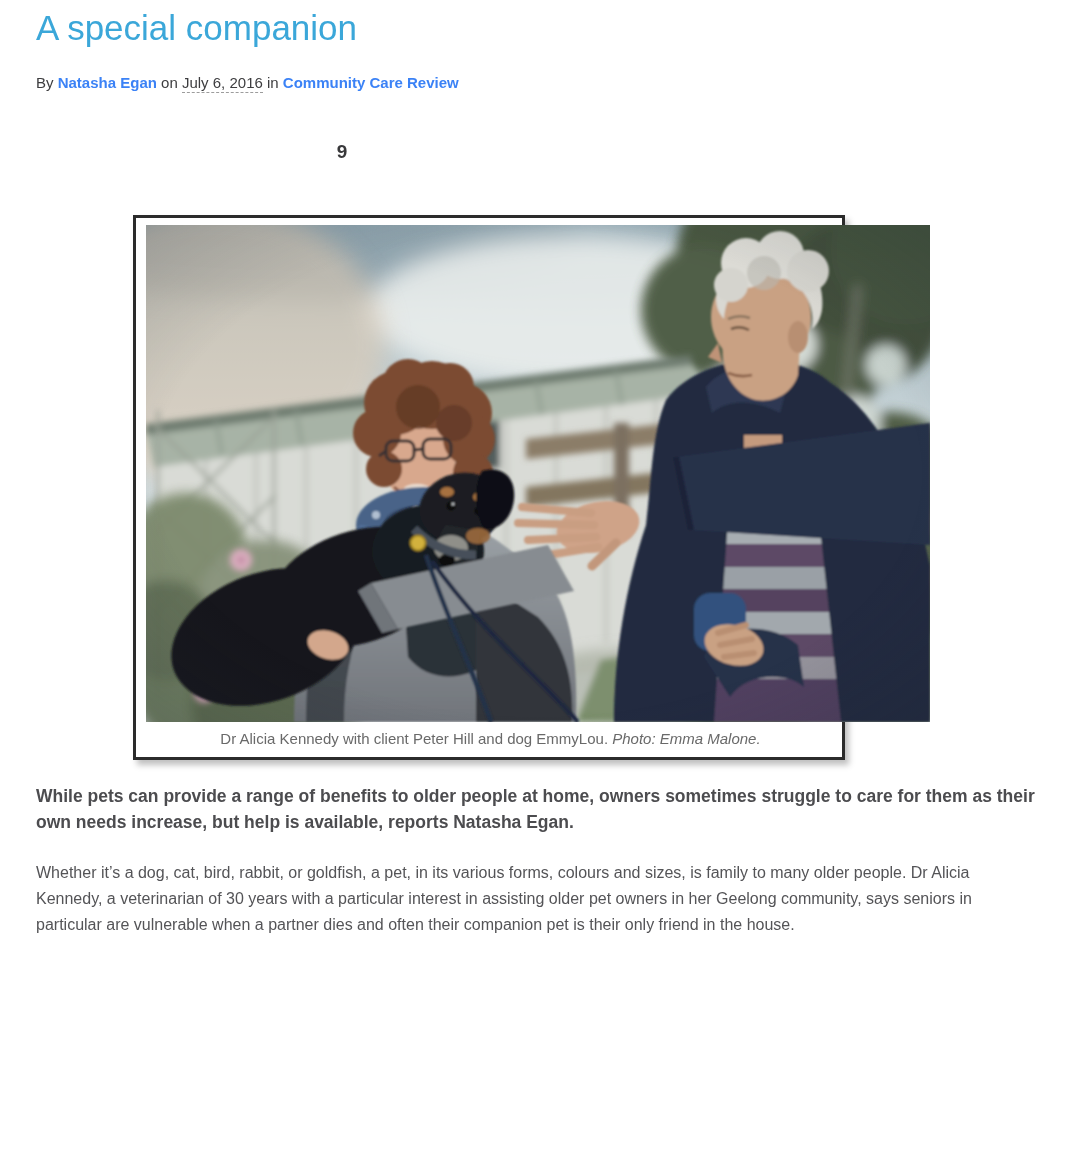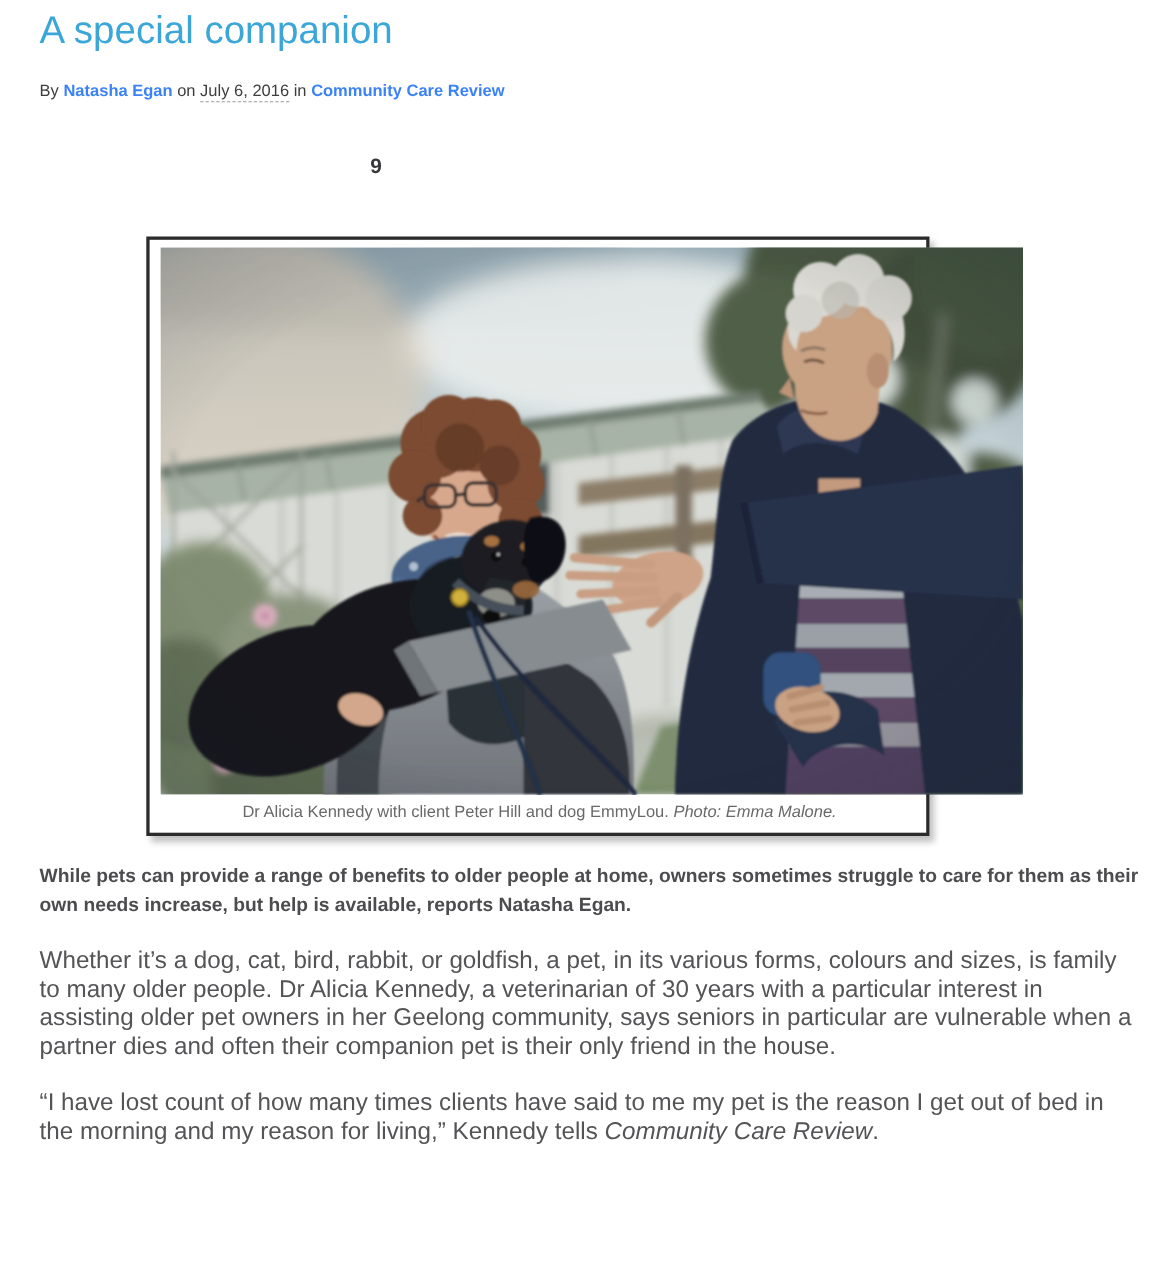--- a/index.html
+++ b/index.html
@@ -43,21 +43,21 @@
     text-align:center;
     font-size:15px; color:#696969;
     padding:8px 4px 9px 4px; line-height:18px;
   }
   .caption .credit { font-style:italic; }
 
   .body-copy { margin-top:23px; width:1002px; color:#545457; }
   p.intro {
     font-weight:700; font-size:17.5px; line-height:26px; color:#4c4c4f;
   }
-  p.para { margin-top:25px; font-size:22px; line-height:26px; }
+  p.para { margin-top:25px; font-size:16px; line-height:26px; }
   .italic { font-style:italic; }
 </style>
 </head>
 <body>
 
 <div class="page">
   <div class="content">
 
     <h1 class="title">A special companion</h1>
 
@@ -344,17 +344,16 @@
       </svg>
       <figcaption class="caption">
         <span>Dr Alicia Kennedy with client Peter Hill and dog EmmyLou.</span>
         <span class="credit">Photo: Emma Malone.</span>
       </figcaption>
     </figure>
 
     <div class="body-copy">
       <p class="intro">While pets can provide a range of benefits to older people at home, owners sometimes struggle to care for them as their own needs increase, but help is available, reports Natasha Egan.</p>
       <p class="para">Whether it’s a dog, cat, bird, rabbit, or goldfish, a pet, in its various forms, colours and sizes, is family to many older people. Dr Alicia Kennedy, a veterinarian of 30 years with a particular interest in assisting older pet owners in her Geelong community, says seniors in particular are vulnerable when a partner dies and often their companion pet is their only friend in the house.</p>
-      <p class="para"><span>“I have lost count of how many times clients have said to me my pet is the reason I get out of bed in the morning and my reason for living,” Kennedy tells</span> <span class="italic">Community Care Review</span><span>.</span></p>
     </div>
 
   </div>
 </div>
 
 </body></html>

